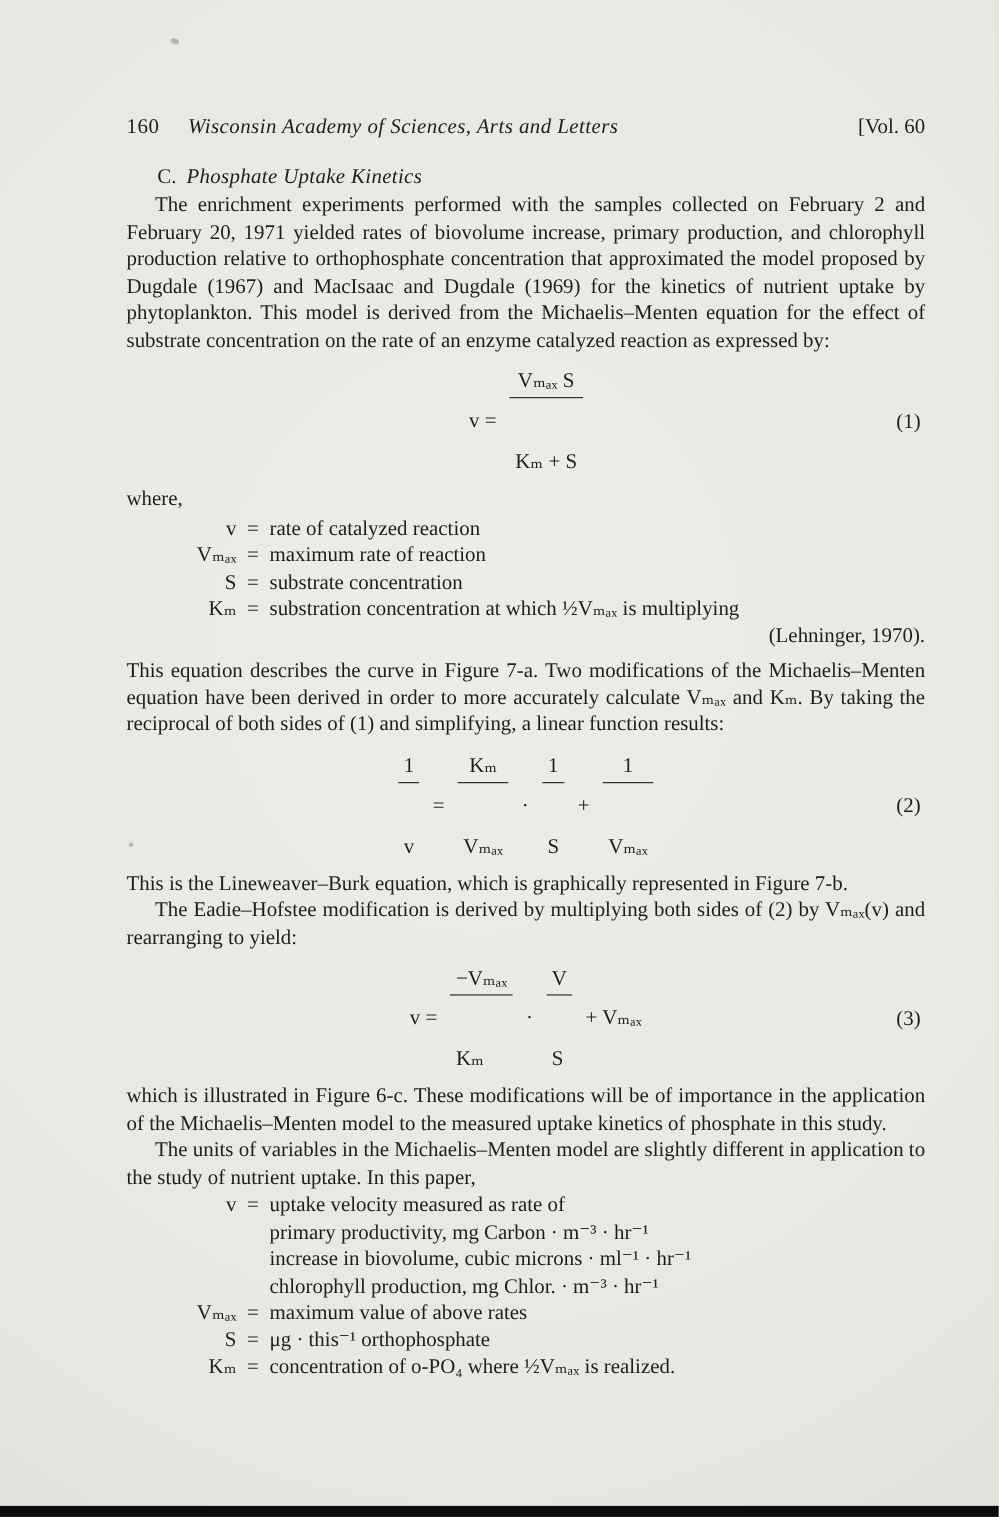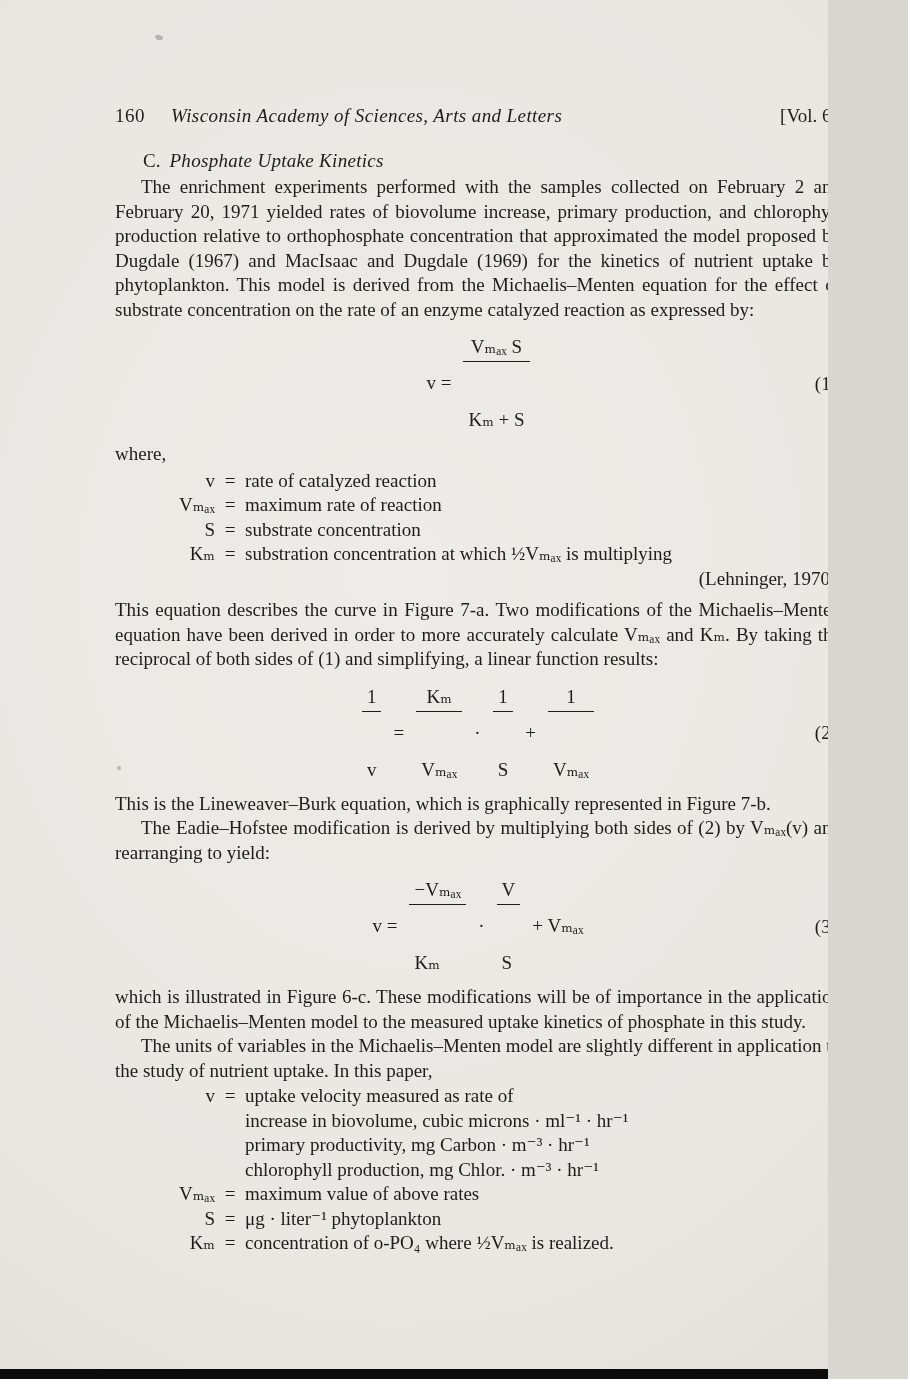--- a/index.html
+++ b/index.html
@@ -4,21 +4,21 @@
 <style>
   * { box-sizing: border-box; }
   html, body { margin: 0; padding: 0; }
   body {
     width: 908px; height: 1379px;
     background: #d8d6d0;
     font-family: "Liberation Serif", "DejaVu Serif", serif;
   }
   .page {
     position: relative;
-    width: 828px; height: 1379px;
+    width: 908px; height: 1379px;
     overflow: hidden;
     color: #1e1d1b;
     background: radial-gradient(ellipse 130% 95% at 48% 42%, #edece8 0%, #e8e7e2 55%, #ddDBd4 88%, #d4d2cb 100%);
   }
   .content {
     position: absolute;
     left: 115px; top: 0;
     width: 726px;
     font-size: 19px;
     line-height: 24.5px;
@@ -190,32 +190,32 @@
     </div>
 
     <p class="para">which is illustrated in Figure 6-c. These modifications will be of importance in the application of the Michaelis–Menten model to the measured uptake kinetics of phosphate in this study.</p>
     <p class="para indent">The units of variables in the Michaelis–Menten model are slightly different in application to the study of nutrient uptake. In this paper,</p>
 
     <div class="defs">
       <span class="term">v</span>
       <span class="eqs">=</span>
       <span class="def">
         <span>uptake velocity measured as rate of</span>
+        <span class="def-line">primary productivity, mg Carbon · m⁻³ · hr⁻¹</span>
         <span class="def-line">increase in biovolume, cubic microns · ml⁻¹ · hr⁻¹</span>
-        <span class="def-line">primary productivity, mg Carbon · m⁻³ · hr⁻¹</span>
         <span class="def-line">chlorophyll production, mg Chlor. · m⁻³ · hr⁻¹</span>
       </span>
 
       <span class="term">Vₘₐₓ</span>
       <span class="eqs">=</span>
       <span class="def">maximum value of above rates</span>
 
       <span class="term">S</span>
       <span class="eqs">=</span>
-      <span class="def">μg · liter⁻¹ phytoplankton</span>
+      <span class="def">μg · this⁻¹ orthophosphate</span>
 
       <span class="term">Kₘ</span>
       <span class="eqs">=</span>
       <span class="def">concentration of o-PO₄ where ½Vₘₐₓ is realized.</span>
     </div>
 
   </div>
 
   <div class="bottom-bar"></div>
 </div>

